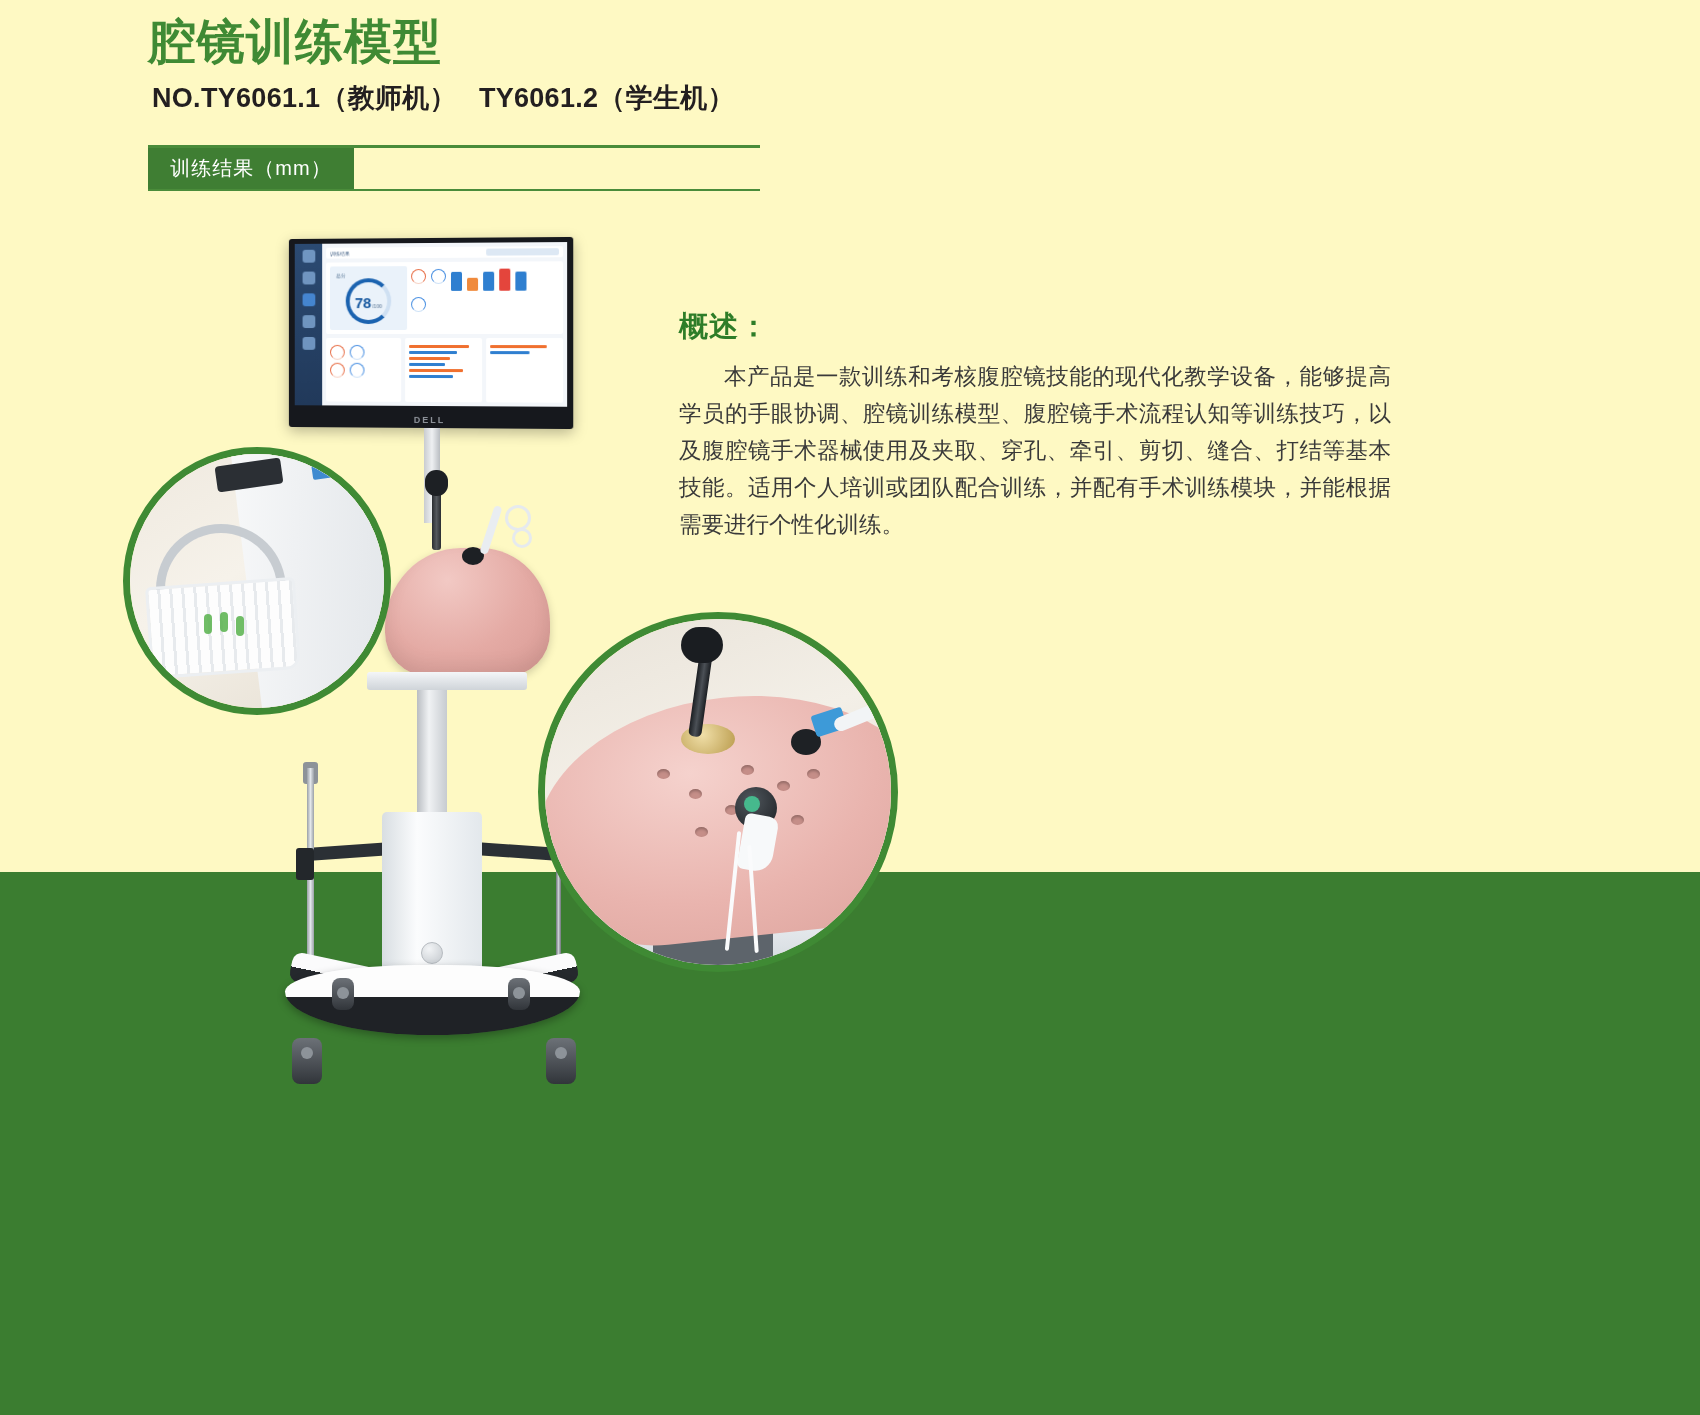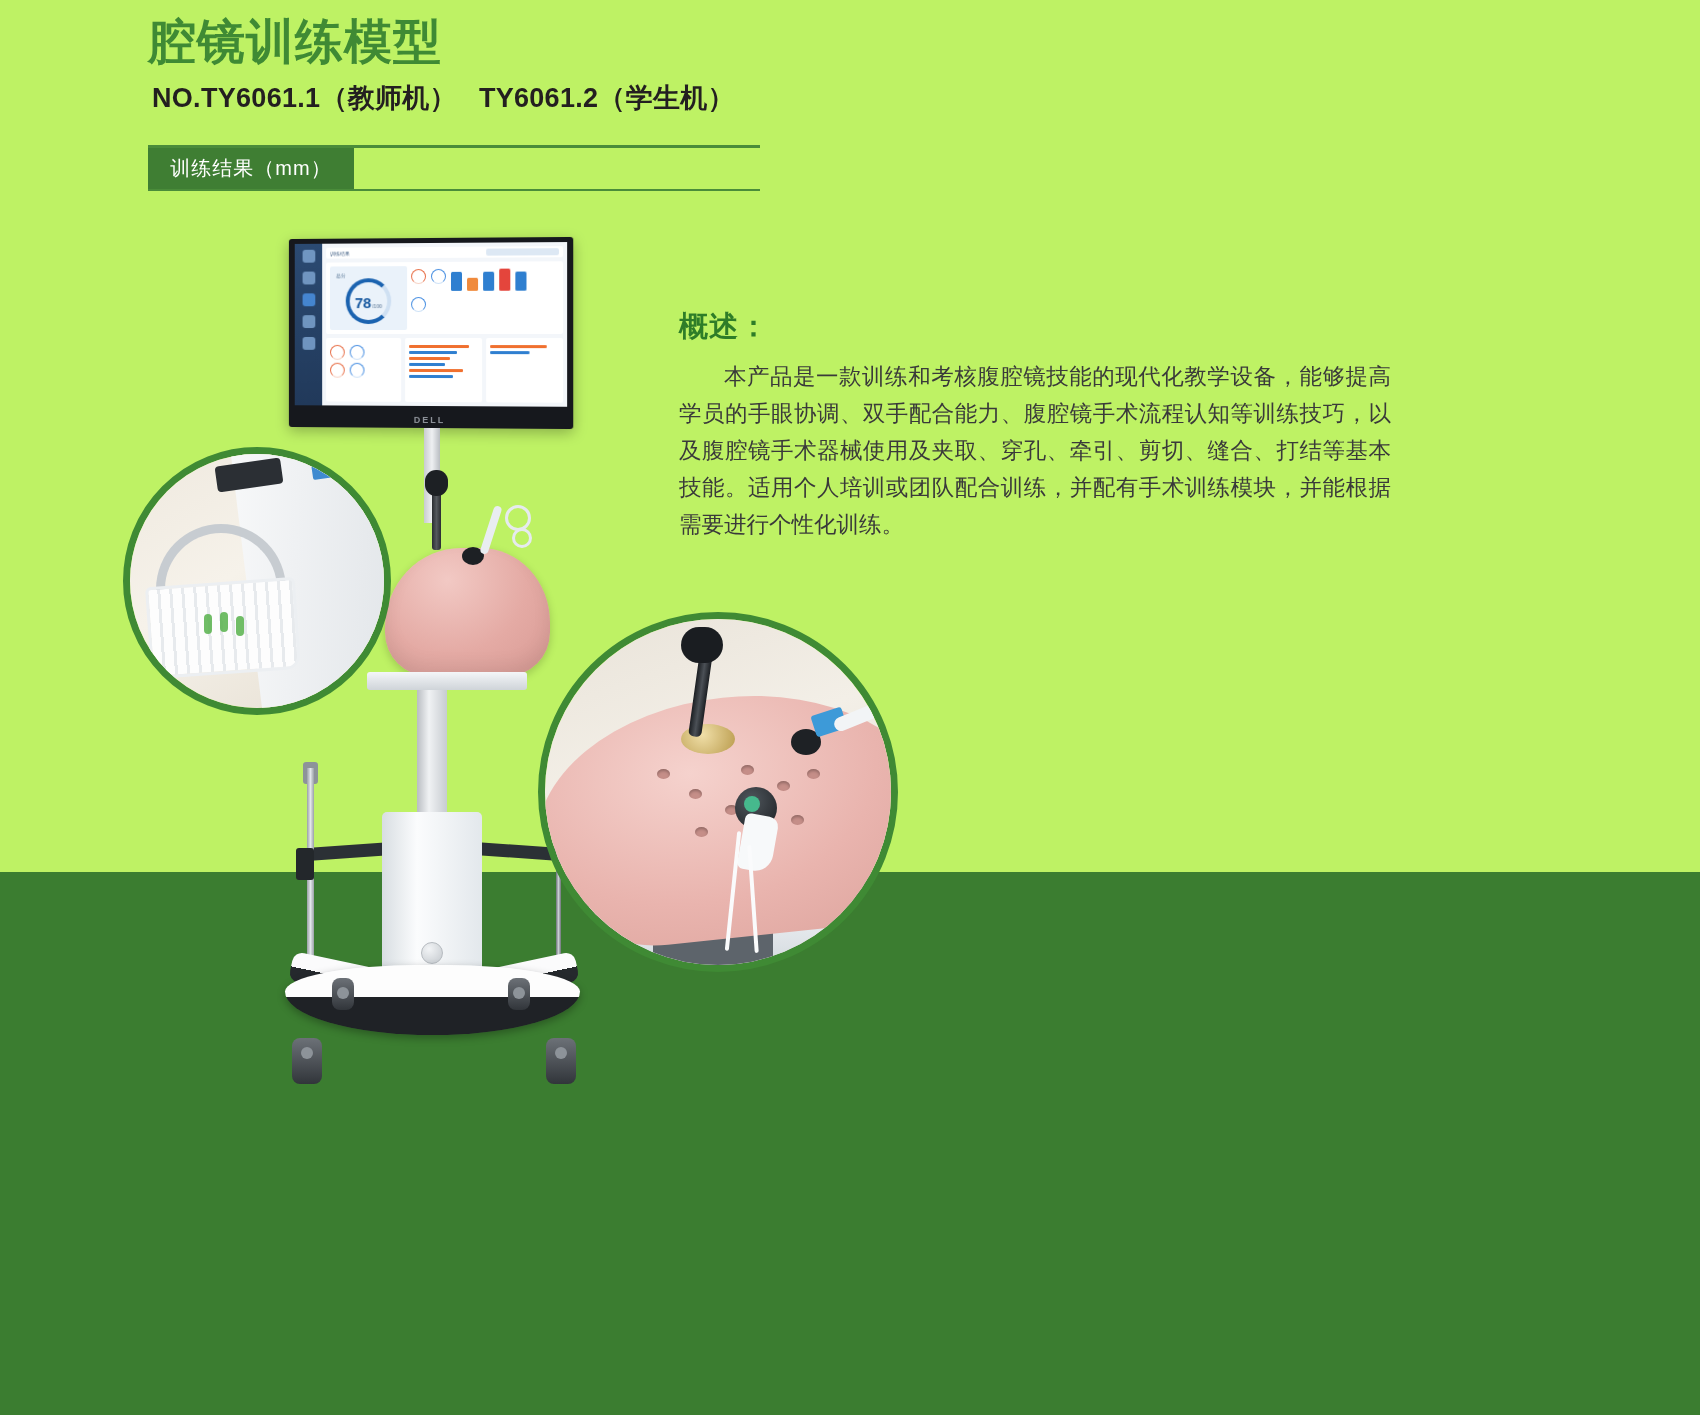--- a/index.html
+++ b/index.html
@@ -2,21 +2,21 @@
 <html><head>
 <meta charset="utf-8">
 <style>
   * { box-sizing: border-box; margin: 0; padding: 0; }
   html, body {
     width: 1700px; height: 1415px;
     background: #ffffff;
     font-family: "Liberation Sans", "DejaVu Sans", sans-serif;
     overflow: hidden;
   }
-  .page { position: relative; width: 1700px; height: 1415px; background: #bef264; }
+  .page { position: relative; width: 1700px; height: 1415px; background: #fef9c3; }
 
   
   .floor {
     position: absolute; left: 0; top: 872px; width: 1700px; height: 543px;
     background: #3b7d30;
   }
 
   
   .title {
     position: absolute; left: 148px; top: 14px;
@@ -233,21 +233,21 @@
   <div class="spec">
     <div class="spec-topline"></div>
     <div class="spec-row">
       <div class="spec-key">训练结果（mm）</div>
     </div>
     <div class="spec-botline"></div>
   </div>
 
   <div class="ov-head">概述：</div>
   <div class="ov-body">
-    <p>本产品是一款训练和考核腹腔镜技能的现代化教学设备，能够提高学员的手眼协调、双手配合能力、腹腔镜手术流程认知等训练技巧，以及腹腔镜手术器械使用及夹取、穿孔、牵引、剪切、缝合、打结等基本技能。适用个人培训或团队配合训练，并配有手术训练模块，并能根据需要进行个性化训练。</p>
+    <p>本产品是一款训练和考核腹腔镜技能的现代化教学设备，能够提高学员的手眼协调、腔镜训练模型、腹腔镜手术流程认知等训练技巧，以及腹腔镜手术器械使用及夹取、穿孔、牵引、剪切、缝合、打结等基本技能。适用个人培训或团队配合训练，并配有手术训练模块，并能根据需要进行个性化训练。</p>
   </div>
 
   <div class="photo">
 
     <div class="mon-frame">
       <div class="mon-screen">
         <div class="dash">
           <div class="dash-side">
             <div class="dash-ico"></div>
             <div class="dash-ico"></div>

